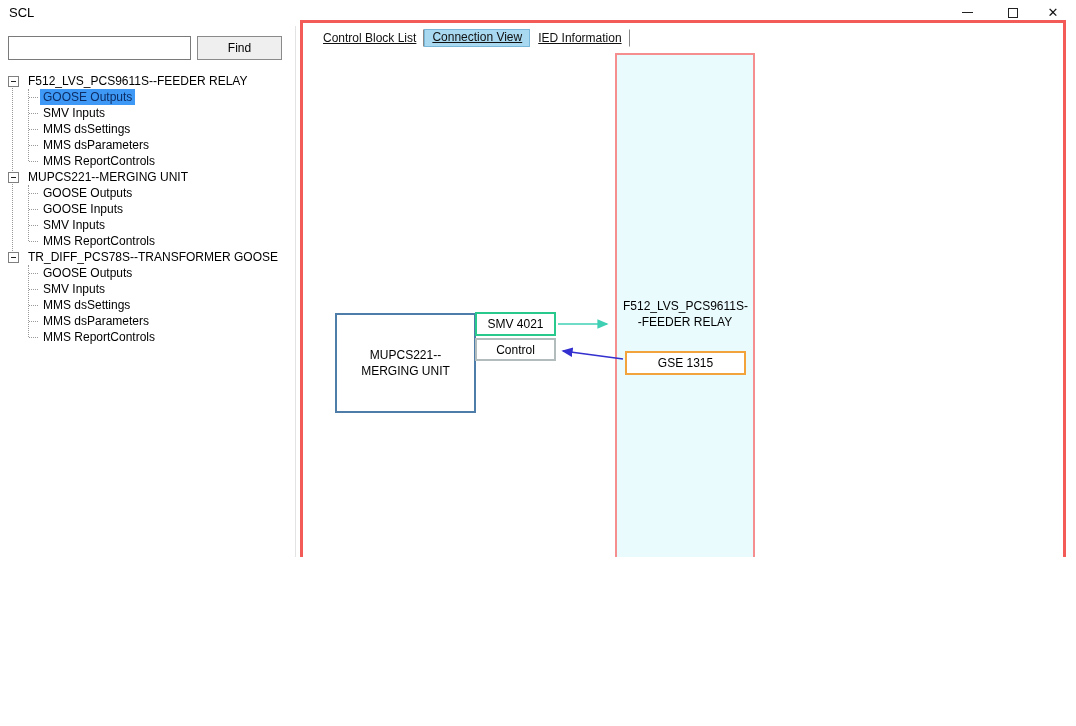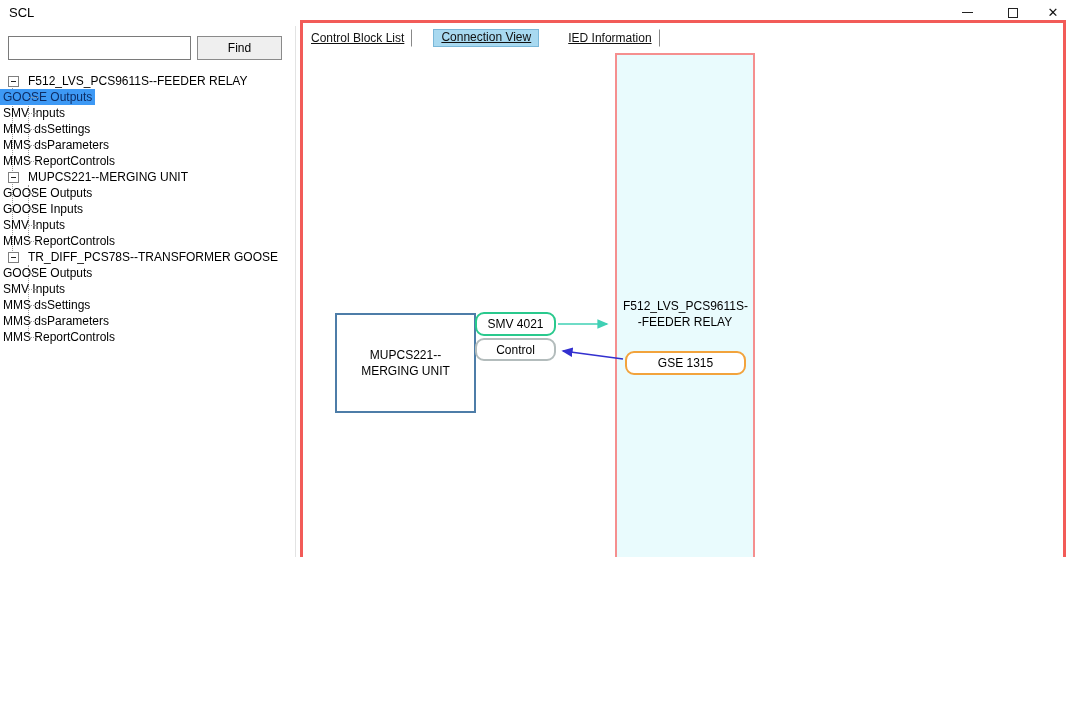--- a/index.html
+++ b/index.html
@@ -24,36 +24,36 @@
 
   #tree{position:absolute;left:0;top:47px;width:100%;font-size:12px;color:#000;}
   #tree::before{content:"";position:absolute;left:12px;top:8px;height:176px;border-left:1px dotted #9a9a9a;}
   .trow{height:16px;display:flex;align-items:center;position:relative;white-space:nowrap;}
   .trow.root{padding-left:8px;}
   .expander{width:9px;height:9px;border:1px solid #7f7f7f;background:#fff;position:relative;flex:0 0 auto;}
   .expander::after{content:"";position:absolute;left:2px;right:2px;top:4px;border-top:1px solid #222;}
   .root .tlabel{margin-left:6px;}
   .tgroup{position:relative;}
   .tgroup::before{content:"";position:absolute;left:28px;top:0;height:calc(100% - 8px);border-left:1px dotted #9a9a9a;}
-  .trow.child{}
+  .trow.child{padding-left:40px;}
   .trow.child::before{content:"";position:absolute;left:29px;top:8px;width:9px;border-top:1px dotted #9a9a9a;}
   .tlabel{padding:1px 3px;}
   .tlabel.selected{background:var(--tree_selected_bg,#3d99f5);color:var(--tree_selected_text,#0d2d66);}
 
   
   #panel{position:absolute;left:300px;top:20px;width:766px;height:701px;box-sizing:border-box;border:3px solid var(--panel_border,#f25b58);background:#fff;}
-  #tabs{display:flex;margin:6px 0 0 0;height:18px;gap:21px;}
+  #tabs{display:flex;margin:6px 0 0 12px;height:18px;}
   .tab{font-size:12px;line-height:17px;padding:0 7px;border:1px solid transparent;border-right:1px solid #888;text-decoration:underline;white-space:nowrap;color:#111;cursor:default;}
   .tab.selected{background:var(--tab_selected_bg,#a8d9f0);border:1px solid #79b7d8;line-height:15px;text-align:right;}
 
   
   #ied-box{position:absolute;left:615px;top:53px;width:140px;height:632px;box-sizing:border-box;border:2px solid var(--ied_border,#f58f8f);background:var(--ied_fill,#e9fbfd);}
   #ied-label{position:absolute;left:0;top:243px;width:100%;text-align:center;font-size:12px;line-height:16px;color:#000;padding:0 6px;box-sizing:border-box;}
   #mu-box{position:absolute;left:335px;top:313px;width:141px;height:100px;box-sizing:border-box;border:2px solid var(--mu_border,#4d7da8);background:#fff;display:flex;align-items:center;justify-content:center;text-align:center;font-size:12px;line-height:16px;padding:0 8px;color:#000;}
-  .port-box{position:absolute;box-sizing:border-box;background:#fff;display:flex;align-items:center;justify-content:center;font-size:12px;color:#000;border-radius:9px;}
+  .port-box{position:absolute;box-sizing:border-box;background:#fff;display:flex;align-items:center;justify-content:center;font-size:12px;color:#000;}
   #smv-box{left:475px;top:312px;width:81px;height:24px;border:2px solid var(--smv_border,#29c98d);}
   #receive-box{left:475px;top:338px;width:81px;height:23px;border:2px solid var(--receive_border,#b3bcbc);}
   #gse-box{left:625px;top:351px;width:121px;height:24px;border:2px solid var(--gse_border,#f2a33c);}
 
   #arrows{position:absolute;left:0;top:0;width:1076px;height:726px;pointer-events:none;}
   .stroke-smv{stroke:var(--arrow_smv,#3fd0b4);stroke-width:1.6;fill:none;}
   .fill-smv{fill:var(--arrow_smv,#3fd0b4);}
   .stroke-gse{stroke:var(--arrow_gse,#3330cf);stroke-width:1.6;fill:none;}
   .fill-gse{fill:var(--arrow_gse,#3330cf);}
 </style>

